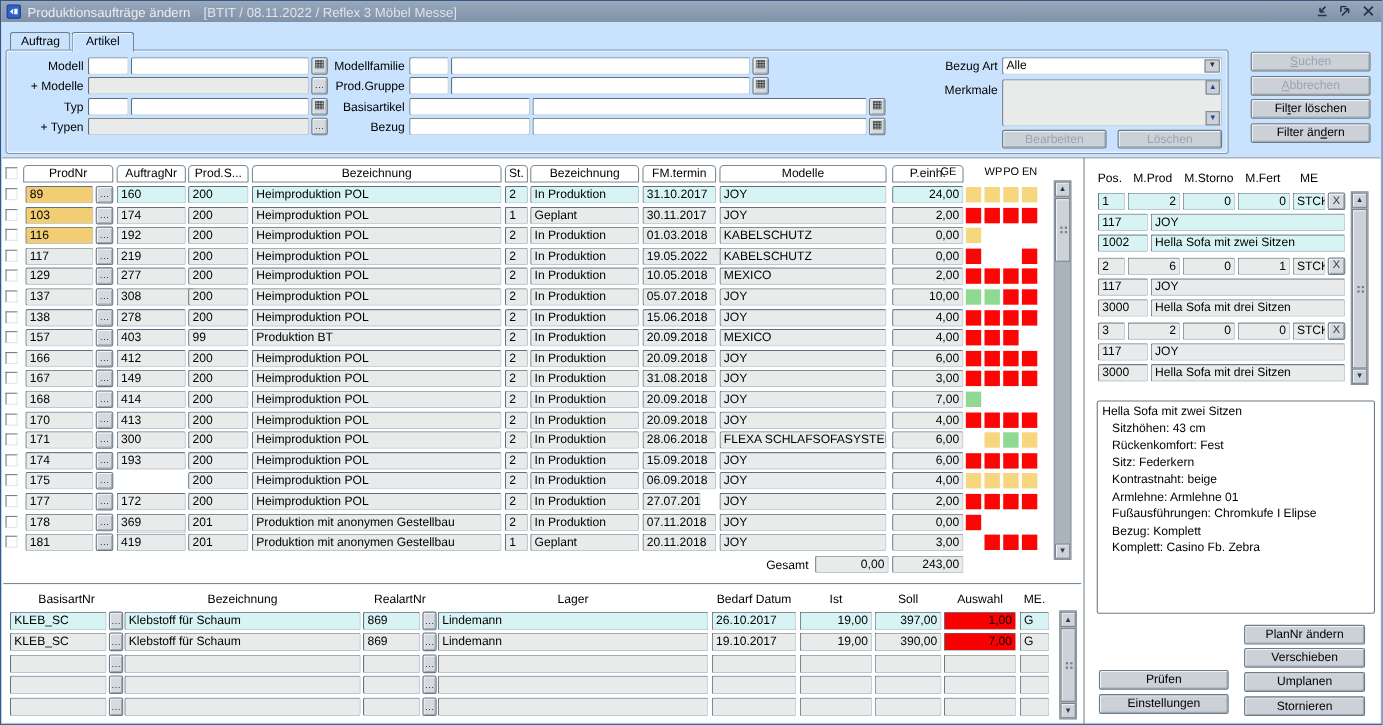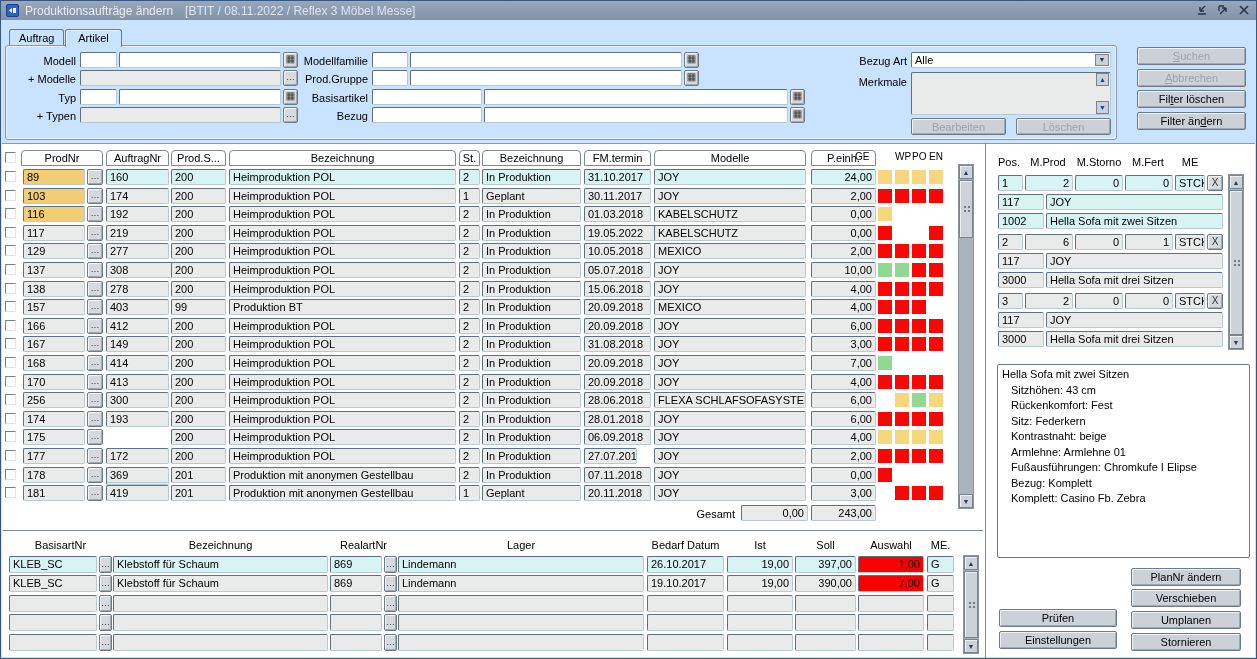--- a/index.html
+++ b/index.html
@@ -373,21 +373,21 @@
         <div class="f" style="left: 653px; top: 372.6px; width: 152px;">JOY</div>
         <div class="f num" style="left: 810px; top: 372.6px; width: 65px;">4,00</div>
         <div class="mini" style="left: 86px; top: 372.6px; width: 16px;">…</div>
         <div class="sq" style="left: 877px; top: 373.6px; background: rgb(251, 5, 5);"></div>
         <div class="sq" style="left: 894px; top: 373.6px; background: rgb(251, 5, 5);"></div>
         <div class="sq" style="left: 911px; top: 373.6px; background: rgb(251, 5, 5);"></div>
         <div class="sq" style="left: 928px; top: 373.6px; background: rgb(251, 5, 5);"></div>
       </div>
       <div>
         <div class="cb" style="left: 4px; top: 393.2px;"></div>
-        <div class="f" style="left: 22px; top: 391.2px; width: 62px;">256</div>
+        <div class="f" style="left: 22px; top: 391.2px; width: 62px;">171</div>
         <div class="f" style="left: 105px; top: 391.2px; width: 63px;">300</div>
         <div class="f" style="left: 170px; top: 391.2px; width: 55px;">200</div>
         <div class="f" style="left: 228px; top: 391.2px; width: 227px;">Heimproduktion POL</div>
         <div class="f" style="left: 458px; top: 391.2px; width: 21px;">2</div>
         <div class="f" style="left: 481px; top: 391.2px; width: 99px;">In Produktion</div>
         <div class="f" style="left: 583px; top: 391.2px; width: 67px;">28.06.2018</div>
         <div class="f" style="left: 653px; top: 391.2px; width: 152px;">FLEXA SCHLAFSOFASYSTEM</div>
         <div class="f num" style="left: 810px; top: 391.2px; width: 65px;">6,00</div>
         <div class="mini" style="left: 86px; top: 391.2px; width: 16px;">…</div>
         <div class="sq" style="left: 894px; top: 392.2px; background: rgb(246, 215, 126);"></div>
@@ -395,21 +395,21 @@
         <div class="sq" style="left: 928px; top: 392.2px; background: rgb(246, 215, 126);"></div>
       </div>
       <div>
         <div class="cb" style="left: 4px; top: 411.8px;"></div>
         <div class="f" style="left: 22px; top: 409.8px; width: 62px;">174</div>
         <div class="f" style="left: 105px; top: 409.8px; width: 63px;">193</div>
         <div class="f" style="left: 170px; top: 409.8px; width: 55px;">200</div>
         <div class="f" style="left: 228px; top: 409.8px; width: 227px;">Heimproduktion POL</div>
         <div class="f" style="left: 458px; top: 409.8px; width: 21px;">2</div>
         <div class="f" style="left: 481px; top: 409.8px; width: 99px;">In Produktion</div>
-        <div class="f" style="left: 583px; top: 409.8px; width: 67px;">28.01.2018</div>
+        <div class="f" style="left: 583px; top: 409.8px; width: 67px;">15.09.2018</div>
         <div class="f" style="left: 653px; top: 409.8px; width: 152px;">JOY</div>
         <div class="f num" style="left: 810px; top: 409.8px; width: 65px;">6,00</div>
         <div class="mini" style="left: 86px; top: 409.8px; width: 16px;">…</div>
         <div class="sq" style="left: 877px; top: 410.8px; background: rgb(251, 5, 5);"></div>
         <div class="sq" style="left: 894px; top: 410.8px; background: rgb(251, 5, 5);"></div>
         <div class="sq" style="left: 911px; top: 410.8px; background: rgb(251, 5, 5);"></div>
         <div class="sq" style="left: 928px; top: 410.8px; background: rgb(251, 5, 5);"></div>
       </div>
       <div>
         <div class="cb" style="left: 4px; top: 430.4px;"></div>

